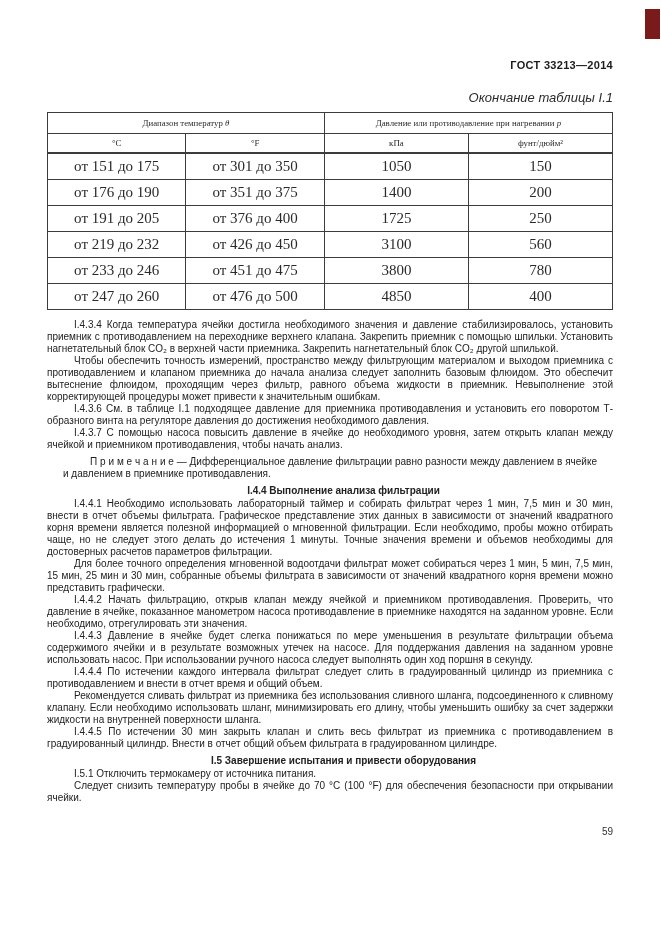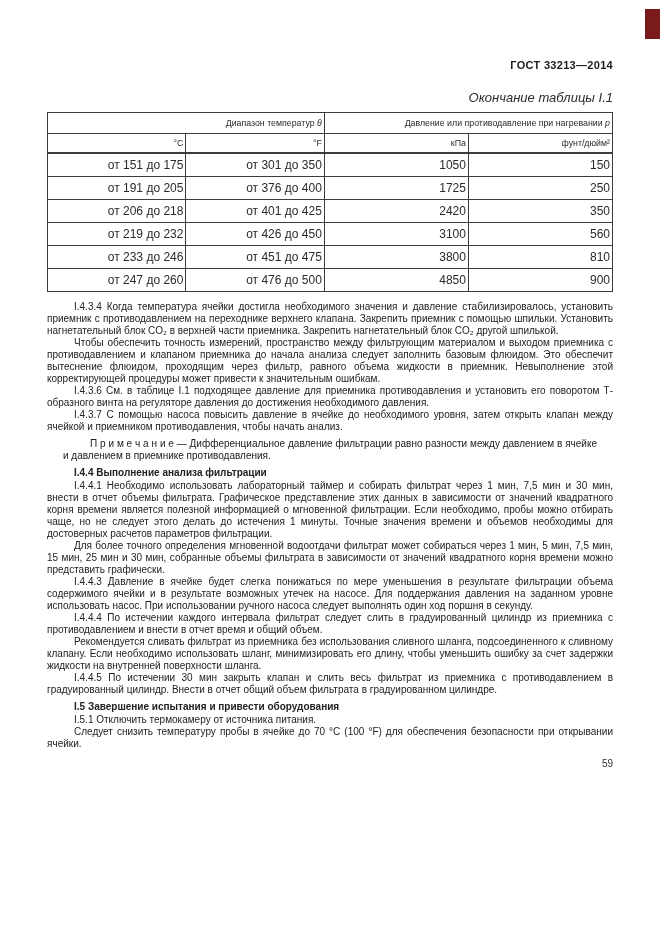--- a/index.html
+++ b/index.html
@@ -32,58 +32,59 @@
     margin-bottom: 7px;
     color: #2a2a2a;
   }
   table.data-table {
     width: 100%;
     border-collapse: collapse;
     table-layout: fixed;
   }
   table.data-table th, table.data-table td {
     border: 1px solid #3c3c3c;
-    text-align: right;
+    text-align: center;
     vertical-align: middle;
     color: #2a2a2a;
+    font-family: Liberation Serif, serif;
   }
   tr.group-row th {
     font-size: 8.8px;
     font-weight: 400;
     padding: 5px 2px;
   }
   tr.units-row th {
     font-size: 8.8px;
     font-weight: 400;
     padding: 4px 2px;
     border-bottom-width: 2px;
   }
   tbody.rows td {
-    font-size: 12px;
+    font-size: 15px;
     padding: 4px 2px;
   }
   .bodytext p {
     font-size: 10px;
     line-height: 12px;
     text-align: justify;
     text-indent: 27px;
     margin: 0;
     color: #222;
   }
   .bodytext p.first { margin-top: 9px; }
   .bodytext p.note { margin: 5px 16px; }
   .bodytext p.heading {
     font-weight: 700;
     margin: 5px 0 1px 0;
-    text-align: left;
+    text-align: center;
   }
   .page-number {
     text-align: right;
     font-size: 10px;
-    margin-top: 8px;
+    margin-top: 22px;
     color: #333;
   }
 </style>
 </head>
 <body>
 
 <div class="corner-mark" style="background: rgb(122, 26, 26);"></div>
 
 <div class="content">
 
@@ -111,61 +112,62 @@
       </tr>
     </thead>
     <tbody class="rows">
       <tr>
         <td>от 151 до 175</td>
         <td>от 301 до 350</td>
         <td>1050</td>
         <td>150</td>
       </tr>
       <tr>
+        <td>от 176 до 190</td>
+        <td>от 351 до 375</td>
+        <td>1400</td>
+        <td>200</td>
+      </tr>
+      <tr>
         <td>от 191 до 205</td>
         <td>от 376 до 400</td>
         <td>1725</td>
         <td>250</td>
-      </tr>
-      <tr>
-        <td>от 206 до 218</td>
-        <td>от 401 до 425</td>
-        <td>2420</td>
-        <td>350</td>
       </tr>
       <tr>
         <td>от 219 до 232</td>
         <td>от 426 до 450</td>
         <td>3100</td>
         <td>560</td>
       </tr>
       <tr>
         <td>от 233 до 246</td>
         <td>от 451 до 475</td>
         <td>3800</td>
-        <td>810</td>
+        <td>780</td>
       </tr>
       <tr>
         <td>от 247 до 260</td>
         <td>от 476 до 500</td>
         <td>4850</td>
-        <td>900</td>
+        <td>400</td>
       </tr>
     </tbody>
   </table>
 
   <div class="bodytext">
     <p class="body first">I.4.3.4 Когда температура ячейки достигла необходимого значения и давление стабилизировалось, установить приемник с противодавлением на переходнике верхнего клапана. Закрепить приемник с помощью шпильки. Установить нагнетательный блок CO₂ в верхней части приемника. Закрепить нагнетательный блок CO₂ другой шпилькой.</p>
     <p class="body">Чтобы обеспечить точность измерений, пространство между фильтрующим материалом и выходом приемника с противодавлением и клапаном приемника до начала анализа следует заполнить базовым флюидом. Это обеспечит вытеснение флюидом, проходящим через фильтр, равного объема жидкости в приемник. Невыполнение этой корректирующей процедуры может привести к значительным ошибкам.</p>
     <p class="body">I.4.3.6 См. в таблице I.1 подходящее давление для приемника противодавления и установить его поворотом Т-образного винта на регуляторе давления до достижения необходимого давления.</p>
     <p class="body">I.4.3.7 С помощью насоса повысить давление в ячейке до необходимого уровня, затем открыть клапан между ячейкой и приемником противодавления, чтобы начать анализ.</p>
     <p class="note">П р и м е ч а н и е  — Дифференциальное давление фильтрации равно разности между давлением в ячейке и давлением в приемнике противодавления.</p>
     <p class="heading">I.4.4 Выполнение анализа фильтрации</p>
     <p class="body">I.4.4.1 Необходимо использовать лабораторный таймер и собирать фильтрат через 1 мин, 7,5 мин и 30 мин, внести в отчет объемы фильтрата. Графическое представление этих данных в зависимости от значений квадратного корня времени является полезной информацией о мгновенной фильтрации. Если необходимо, пробы можно отбирать чаще, но не следует этого делать до истечения 1 минуты. Точные значения времени и объемов необходимы для достоверных расчетов параметров фильтрации.</p>
     <p class="body">Для более точного определения мгновенной водоотдачи фильтрат может собираться через 1 мин, 5 мин, 7,5 мин, 15 мин, 25 мин и 30 мин, собранные объемы фильтрата в зависимости от значений квадратного корня времени можно представить графически.</p>
+    <p class="body">I.4.4.2 Начать фильтрацию, открыв клапан между ячейкой и приемником противодавления. Проверить, что давление в ячейке, показанное манометром насоса противодавление в приемнике находятся на заданном уровне. Если необходимо, отрегулировать эти значения.</p>
     <p class="body">I.4.4.3 Давление в ячейке будет слегка понижаться по мере уменьшения в результате фильтрации объема содержимого ячейки и в результате возможных утечек на насосе. Для поддержания давления на заданном уровне использовать насос. При использовании ручного насоса следует выполнять один ход поршня в секунду.</p>
     <p class="body">I.4.4.4 По истечении каждого интервала фильтрат следует слить в градуированный цилиндр из приемника с противодавлением и внести в отчет время и общий объем.</p>
     <p class="body">Рекомендуется сливать фильтрат из приемника без использования сливного шланга, подсоединенного к сливному клапану. Если необходимо использовать шланг, минимизировать его длину, чтобы уменьшить ошибку за счет задержки жидкости на внутренней поверхности шланга.</p>
     <p class="body">I.4.4.5 По истечении 30 мин закрыть клапан и слить весь фильтрат из приемника с противодавлением в градуированный цилиндр. Внести в отчет общий объем фильтрата в градуированном цилиндре.</p>
     <p class="heading">I.5 Завершение испытания и привести оборудования</p>
     <p class="body">I.5.1 Отключить термокамеру от источника питания.</p>
     <p class="body">Следует снизить температуру пробы в ячейке до 70 °С (100 °F) для обеспечения безопасности при открывании ячейки.</p>
   </div>
 
   <div class="page-number">59</div>

